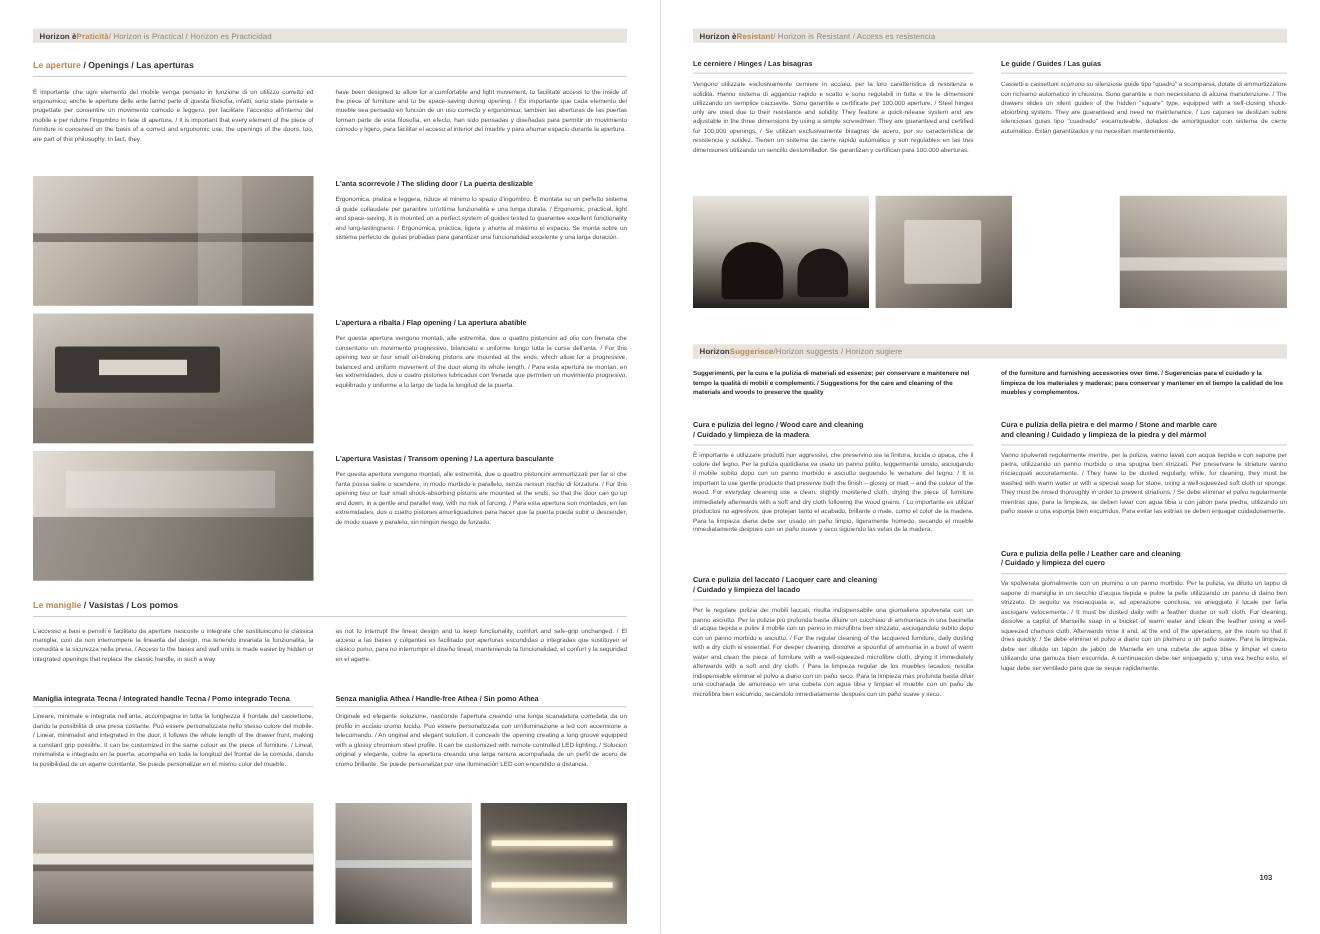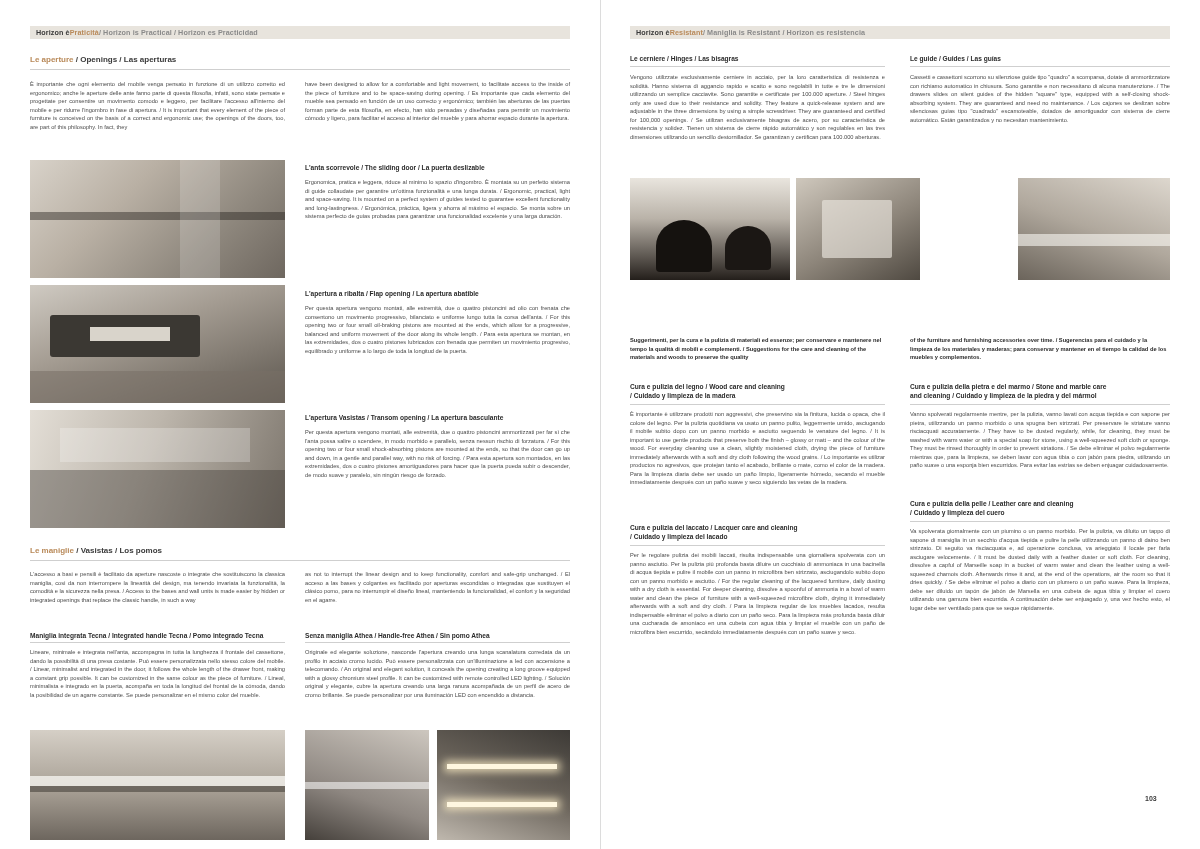--- a/index.html
+++ b/index.html
@@ -6,21 +6,21 @@
   body{width:1200px;height:849px;font-family:"Liberation Sans",sans-serif;color:#3a3a3a;}
   .page{position:relative;width:1200px;height:849px;overflow:hidden;}
   .col-left{position:absolute;left:0;top:0;width:600px;height:849px;}
   .col-right{position:absolute;left:600px;top:0;width:600px;height:849px;}
   .divider{position:absolute;left:600px;top:0;width:1px;height:849px;background:#dcdcdc;}
 
   .hdr{position:absolute;height:13px;background:#e8e4dd;display:flex;align-items:center;padding:0 6px;box-sizing:border-box;}
   .hdr span{font-size:7.2px;font-weight:bold;letter-spacing:.1px;white-space:nowrap;}
   .hdr .k1{color:#3a3a3a;}
   .hdr .k2{color:#b98a5a;}
-  .hdr .k3{color:#8a8a8a;font-weight:bold;}
+  .hdr .k3{color:#8a8a8a;font-weight:normal;}
 
   .sect-title{position:absolute;font-size:8px;font-weight:bold;white-space:nowrap;text-align:right;}
   .sect-title .a{color:#b98a5a;}
   .sect-title .b{color:#3a3a3a;}
   .rule{position:absolute;height:1px;background:#cfcfcf;}
 
   .sub{position:absolute;font-size:6.6px;font-weight:bold;color:#2b2b2b;white-space:nowrap;}
   .sub-w{position:absolute;font-size:6.6px;font-weight:bold;color:#2b2b2b;}
 
   .body{position:absolute;font-size:5.7px;line-height:1.5;color:#4a4a4a;text-align:justify;}
@@ -100,21 +100,21 @@
       <div style="position:absolute;left:10px;top:34px;width:110px;height:5px;background:#fff7e0;box-shadow:0 0 8px 3px rgba(255,240,200,.8);"></div>
       <div style="position:absolute;left:10px;top:72px;width:110px;height:5px;background:#fff7e0;box-shadow:0 0 8px 3px rgba(255,240,200,.8);"></div>
     </div>
   </div>
 
   <div class="col-right">
 
     <div class="hdr" style="left:30px;top:26px;width:540px;">
       <span class="k1">Horizon è </span>
         <span class="k2">Resistant</span>
-        <span class="k3"> / Maniglia is Resistant / Horizon es resistencia</span>
+        <span class="k3"> / Horizon is Resistant / Access es resistencia</span>
     </div>
 
     <div class="sub" style="left:30px;top:55px;">Le cerniere / Hinges / Las bisagras</div>
     <div class="rule" style="left:30px;top:66px;width:255px;"></div>
     <div class="body" style="left:30px;top:73px;width:255px;">Vengono utilizzate esclusivamente cerniere in acciaio, per la loro caratteristica di resistenza e solidità. Hanno sistema di aggancio rapido e scatto e sono regolabili in tutte e tre le dimensioni utilizzando un semplice cacciavite. Sono garantite e certificate per 100.000 aperture. / Steel hinges only are used due to their resistance and solidity. They feature a quick-release system and are adjustable in the three dimensions by using a simple screwdriver. They are guaranteed and certified for 100,000 openings. / Se utilizan exclusivamente bisagras de acero, por su característica de resistencia y solidez. Tienen un sistema de cierre rápido automático y son regulables en las tres dimensiones utilizando un sencillo destornillador. Se garantizan y certifican para 100.000 aberturas.</div>
 
     <div class="sub" style="left:310px;top:55px;">Le guide / Guides / Las guías</div>
     <div class="rule" style="left:310px;top:66px;width:260px;"></div>
     <div class="body" style="left:310px;top:73px;width:260px;">Cassetti e cassettoni scorrono su silenziose guide tipo "quadro" a scomparsa, dotate di ammortizzatore con richiamo automatico in chiusura. Sono garantite e non necessitano di alcuna manutenzione. / The drawers slides on silent guides of the hidden "square" type, equipped with a self-closing shock-absorbing system. They are guaranteed and need no maintenance. / Los cajones se deslizan sobre silenciosas guías tipo "cuadrado" escamoteable, dotados de amortiguador con sistema de cierre automático. Están garantizados y no necesitan mantenimiento.</div>
 
@@ -122,20 +122,25 @@
       <div style="position:absolute;left:26px;top:42px;width:56px;height:52px;background:#15120f;border-radius:50% 50% 4px 4px;"></div>
       <div style="position:absolute;left:95px;top:48px;width:46px;height:44px;background:#1b1714;border-radius:50% 50% 4px 4px;"></div>
     </div>
     <div class="ph" style="left:196px;top:178px;width:124px;height:102px;background:linear-gradient(150deg,#cfc8bd 0%,#8d857a 55%,#4f4941 100%);">
       <div style="position:absolute;left:26px;top:22px;width:70px;height:58px;background:rgba(235,230,222,.65);border-radius:2px;"></div>
     </div>
     <div class="ph" style="left:418px;top:178px;width:152px;height:102px;background:linear-gradient(200deg,#ddd7ce 0%,#b0a89d 50%,#6b645b 100%);">
       <div style="position:absolute;left:0;top:56px;width:100%;height:12px;background:rgba(250,248,244,.6);"></div>
     </div>
 
+    <div class="hdr" style="left:30px;top:313px;width:540px;">
+      <span class="k1">Horizon </span>
+        <span class="k2">Suggerisce</span>
+        <span class="k3"> /Horizon suggests / Horizon sugiere</span>
+    </div>
 
     <div class="body bold" style="left:30px;top:336px;width:255px;text-align:left;">Suggerimenti, per la cura e la pulizia di materiali ed essenze; per conservare e mantenere nel tempo la qualità di mobili e complementi. / Suggestions for the care and cleaning of the materials and woods to preserve the quality</div>
     <div class="body bold" style="left:310px;top:336px;width:260px;text-align:left;">of the furniture and furnishing accessories over time. / Sugerencias para el cuidado y la limpieza de los materiales y maderas; para conservar y mantener en el tiempo la calidad de los muebles y complementos.</div>
 
     <div class="sub-w" style="left:30px;top:383px;width:255px;">Cura e pulizia del legno / Wood care and cleaning</div>
     <div class="sub-w" style="left:30px;top:392px;width:255px;">/ Cuidado y limpieza de la madera</div>
     <div class="rule" style="left:30px;top:404px;width:255px;"></div>
     <div class="body" style="left:30px;top:410px;width:255px;">È importante è utilizzare prodotti non aggressivi, che preservino sia la finitura, lucida o opaca, che il colore del legno. Per la pulizia quotidiana va usato un panno pulito, leggermente umido, asciugando il mobile subito dopo con un panno morbido e asciutto seguendo le venature del legno. / It is important to use gentle products that preserve both the finish – glossy or matt – and the colour of the wood. For everyday cleaning use a clean, slightly moistened cloth, drying the piece of furniture immediately afterwards with a soft and dry cloth following the wood grains. / Lo importante es utilizar productos no agresivos, que protejan tanto el acabado, brillante o mate, como el color de la madera. Para la limpieza diaria debe ser usado un paño limpio, ligeramente húmedo, secando el mueble inmediatamente después con un paño suave y seco siguiendo las vetas de la madera.</div>
 
     <div class="sub-w" style="left:30px;top:524px;width:255px;">Cura e pulizia del laccato / Lacquer care and cleaning</div>

